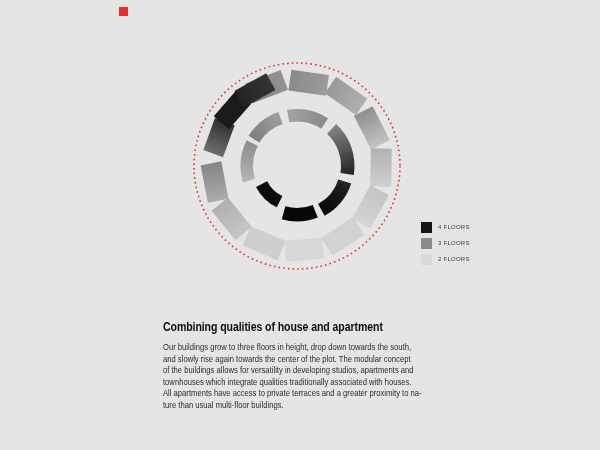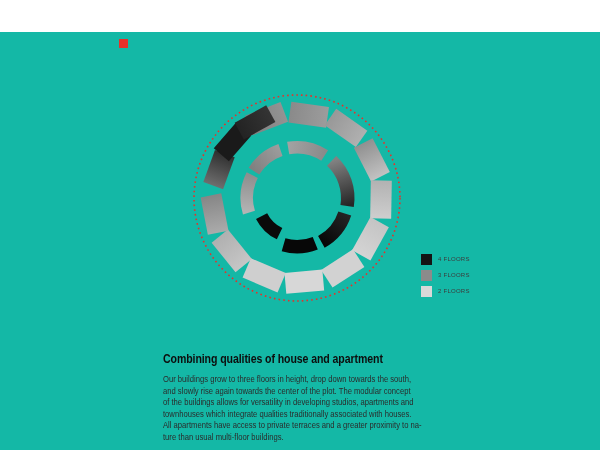--- a/index.html
+++ b/index.html
@@ -1,18 +1,18 @@
 <!DOCTYPE html>
 <html><head>
 <meta charset="utf-8">
 <style>
   html,body{margin:0;padding:0;}
   body{width:600px;height:450px;background:#ffffff;position:relative;overflow:hidden;
        font-family:"Liberation Sans", sans-serif;}
-  .page{position:absolute;inset:0;background:#14b8a6;margin-top:32px;}
+  .page{position:absolute;inset:0;background:#e5e5e5;}
   .marker{position:absolute;left:119px;top:7px;width:9px;height:9px;}
   .diagram-wrap{position:absolute;left:177px;top:46px;width:240px;height:240px;}
   .legend{position:absolute;left:421px;top:222px;}
   .legend-row{display:flex;align-items:center;margin-bottom:5px;height:11px;}
   .legend-swatch{width:11px;height:11px;flex:0 0 11px;}
   .legend-label{margin-left:6px;font-size:6px;letter-spacing:.25px;color:#3c3c3c;
                 white-space:nowrap;line-height:11px;}
   .heading{position:absolute;left:163px;top:320px;font-size:12px;font-weight:bold;
            color:#0d0d0d;white-space:nowrap;transform:scaleX(0.88);transform-origin:0 0;
            letter-spacing:-0.1px;}

